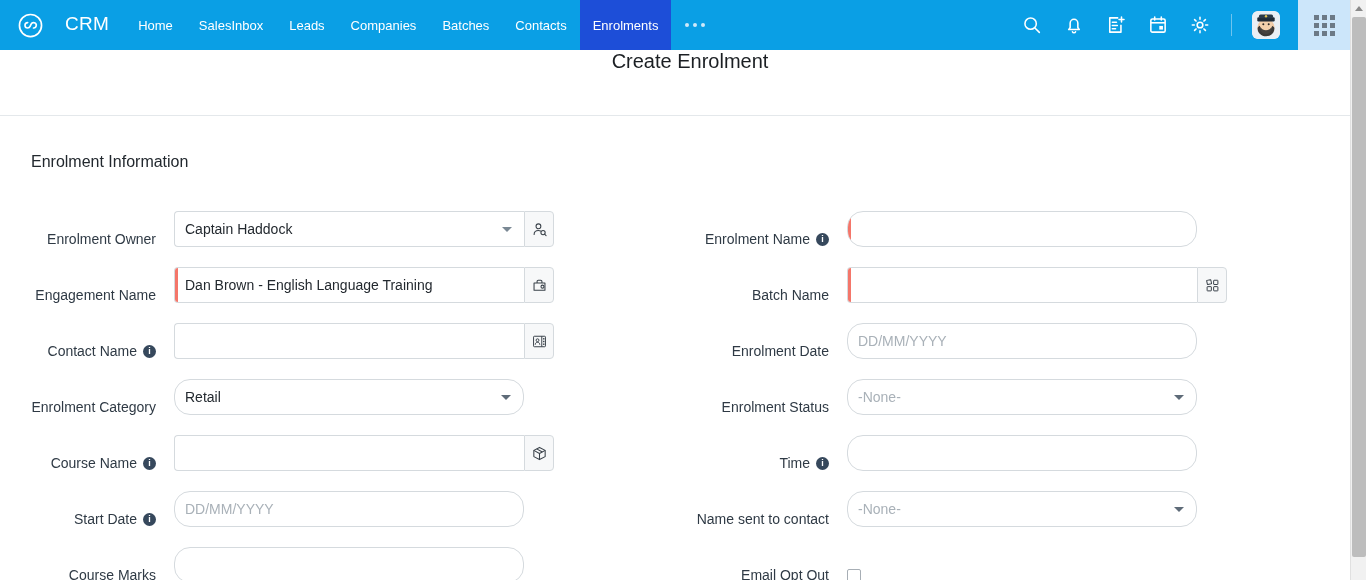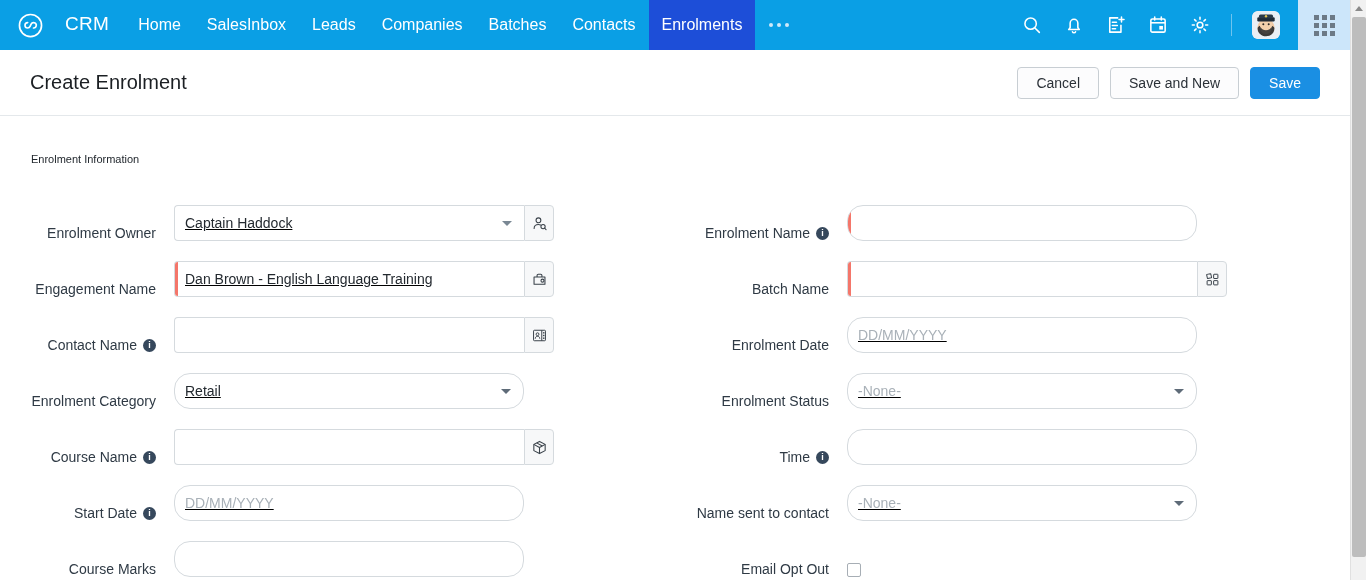--- a/index.html
+++ b/index.html
@@ -15,21 +15,21 @@
     position: absolute; top: 0; left: 0;
     width: 1298px; height: 50px;
     background: #0a9fe5;
     display: flex; align-items: center;
   }
   .logo-wrap { display: flex; align-items: flex-start; gap: 22px; padding: 0 16px 0 18px; }
   .logo-mark { width: 25px; height: 25px; }
   .logo-text { color: #fff; font-size: 19px; letter-spacing: .3px; }
   .nav-items { display: flex; align-items: center; height: 50px; }
   .nav-item {
-    color: #ffffff; font-size: 16px; height: 50px;
+    color: #ffffff; font-size: 13px; height: 50px;
     display: flex; align-items: center; padding: 0 13px;
     white-space: nowrap; cursor: pointer;
   }
   .nav-item.active { background: #1d4ed8; }
   .nav-more {
     height: 50px; display: flex; align-items: center;
     padding: 0 14px; cursor: pointer;
   }
   .dots { display: flex; gap: 4px; }
   .dots i { width: 4px; height: 4px; background: #cfe9f9; border-radius: 50%; display: block; }
@@ -55,58 +55,58 @@
     display: grid; grid-template-columns: repeat(3, 5px);
     grid-template-rows: repeat(3, 5px); gap: 3px;
   }
   .grid9 i { background: #6c7a86; display: block; width: 5px; height: 5px; }
 
   
   .page-header {
     position: absolute; top: 50px; left: 0;
     width: 1350px; height: 66px;
     background: #fff; border-bottom: 1px solid #e4e8eb;
-    display: flex; align-items: center;
+    display: flex; align-items: center; flex-direction: column;
   }
   .page-title {
     font-size: 20px; color: #1b1f23; padding-left: 30px; font-weight: normal;
   }
   .header-actions { margin-left: auto; display: flex; gap: 11px; padding-right: 30px; }
   .btn {
     height: 32px; padding: 0 18px; border-radius: 4px;
     font-size: 14px; cursor: pointer; display: flex;
     align-items: center; justify-content: center;
     border: 1px solid #c8ced3; background: #fcfcfd; color: #2b3138;
     font-family: "Liberation Sans", sans-serif; white-space: nowrap;
   }
   .btn.primary { background: #1a8fe3; border-color: #1a8fe3; color: #fff; }
 
   
   .content { position: absolute; top: 116px; left: 0; width: 1350px; }
   .section-title {
-    font-size: 11px; color: #22282e; padding: 37px 0 0 31px; font-weight: normal;
+    font-size: 16px; color: #22282e; padding: 37px 0 0 31px; font-weight: normal;
   }
   .cols { display: flex; padding-top: 20px; }
   .col { width: 675px; }
 
   .field { display: flex; align-items: flex-end; height: 56px; }
   .flabel {
     width: 174px; text-align: right; padding-right: 18px;
     font-size: 14px; color: #2f3a45;
     display: flex; align-items: center; justify-content: flex-end; gap: 6px;
   }
   .col.right .flabel { width: 172px; }
   .info-i {
     width: 13px; height: 13px; border-radius: 50%;
     background: #36485c; color: #fff; font-size: 9px; font-style: normal;
     display: inline-flex; align-items: center; justify-content: center;
     font-weight: bold; flex: none; cursor: pointer;
   }
 
-  .fcontrol { position: relative; display: flex; align-items: center; text-decoration: underline; }
+  .fcontrol { position: relative; display: flex; align-items: center; }
   .inputbox {
     height: 36px; border: 1px solid #d5dade; border-radius: 16px;
     background: #fff; display: flex; align-items: center;
     font-size: 14px; color: #23292f; padding: 0 10px;
     position: relative; overflow: hidden;
   }
   .col.left .inputbox { width: 350px; }
   .col.right .inputbox { width: 350px; }
   .inputbox .ph { color: #a9b1b8; }
   .inputbox.required::before {
@@ -238,25 +238,20 @@
         <i></i>
         <i></i>
         <i></i>
         <i></i>
         <i></i>
     </span>
   </div>
 
   <div class="page-header">
     <h1 class="page-title">Create Enrolment</h1>
-    <div class="header-actions">
-      <button class="btn">Cancel</button>
-      <button class="btn">Save and New</button>
-      <button class="btn primary">Save</button>
-    </div>
   </div>
 
   <div class="content">
     <h2 class="section-title">Enrolment Information</h2>
     <div class="cols">
       <div class="col left" id="col-left">
           <div class="field">
             <div class="flabel">
               <span>Enrolment Owner</span>
             </div>

